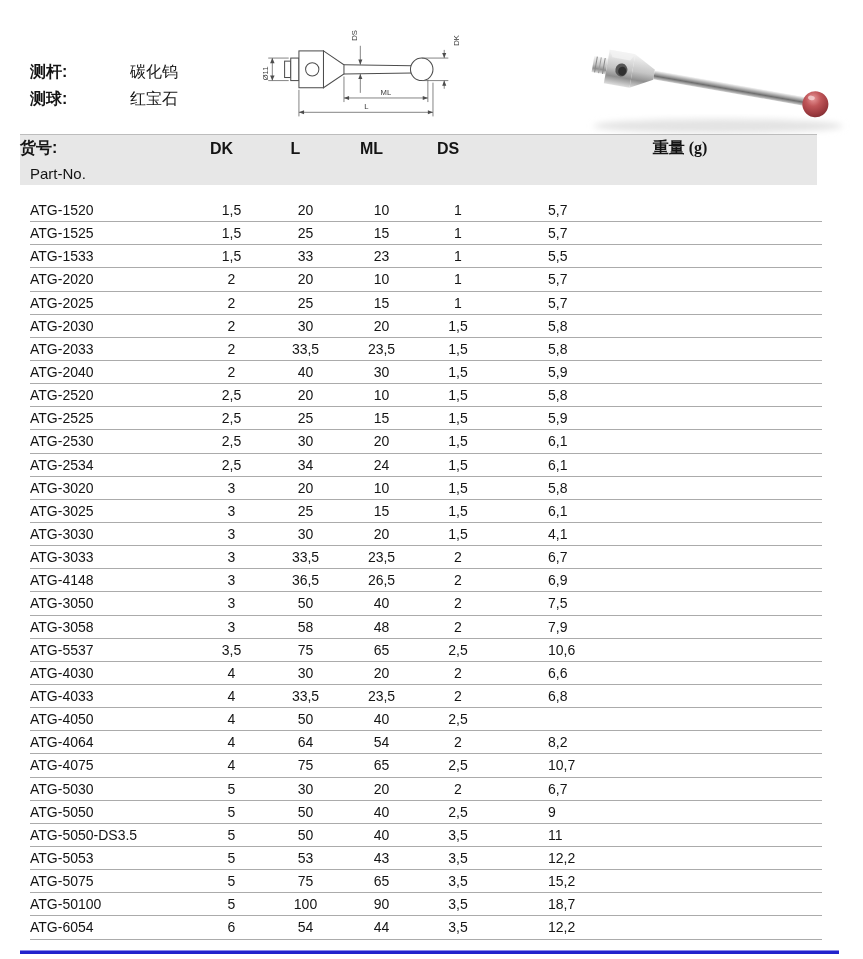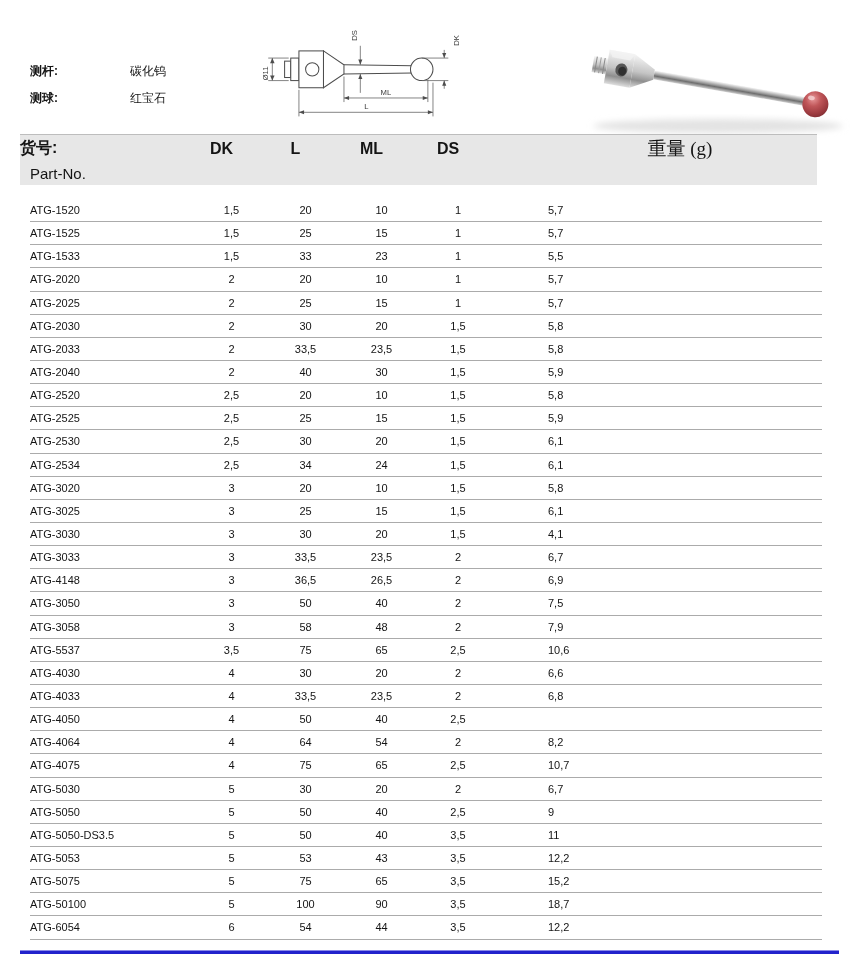--- a/index.html
+++ b/index.html
@@ -10,21 +10,21 @@
   *{margin:0;padding:0;box-sizing:border-box;}
   html,body{background:#fff;}
   body{
     font-family:"Liberation Sans", sans-serif;
     color:var(--ink);
     width:863px;height:959px;position:relative;overflow:hidden;
   }
   .page{position:absolute;inset:0;background:#fff;}
 
   
-  .specs{position:absolute;left:30px;top:58px;font-size:12px;line-height:27px;}
+  .specs{position:absolute;left:30px;top:58px;font-size:16px;line-height:27px;}
   .spec-row{display:flex;}
   .spec-label{font-weight:bold;width:100px;}
   .spec-value{}
 
   
   .diagram{position:absolute;left:258px;top:28px;width:220px;height:98px;}
   .diagram text{font-family:"Liberation Sans",sans-serif;font-size:7.5px;fill:#3a3a3a;}
 
   
   .photo{position:absolute;left:568px;top:22px;width:294px;height:120px;}
@@ -34,29 +34,29 @@
     position:absolute;left:20px;top:134px;width:797px;height:51px;
     background:var(--headerbg);
     border-top:1px solid #bdbdbd;
   }
   .thead-line1{
     display:grid;grid-template-columns:165px 73px 75px 77px 76px 1fr;
     align-items:center;height:27px;padding-left:0;
   }
   .th-part{font-weight:bold;font-size:16px;}
   .th-num{font-weight:bold;font-size:16px;text-align:center;}
-  .th-weight{font-family:"Liberation Serif",serif;font-size:19px;text-align:center;padding-left:57px;}
+  .th-weight{font-family:"Liberation Serif",serif;font-size:16px;text-align:center;padding-left:57px;font-weight:bold;}
   .thead-line2{height:22px;padding-left:10px;font-size:15px;display:flex;align-items:center;text-align:center;}
 
   .tbody{position:absolute;left:30px;top:199px;width:792px;}
   .row{
     display:grid;grid-template-columns:165px 73px 75px 77px 76px 1fr;
     align-items:center;height:23.15px;
     border-bottom:1px solid var(--rowline);
-    font-size:11px;
+    font-size:14px;
   }
   .c-part{text-align:left;}
   .c-num{text-align:center;}
   .c-weight{text-align:left;padding-left:52px;}
 
   
   .bottom-rule{
     position:absolute;left:20px;top:950px;width:819px;height:4px;
     background:linear-gradient(#8a8ae8 0 28%, #2222cc 28% 100%);
   }

